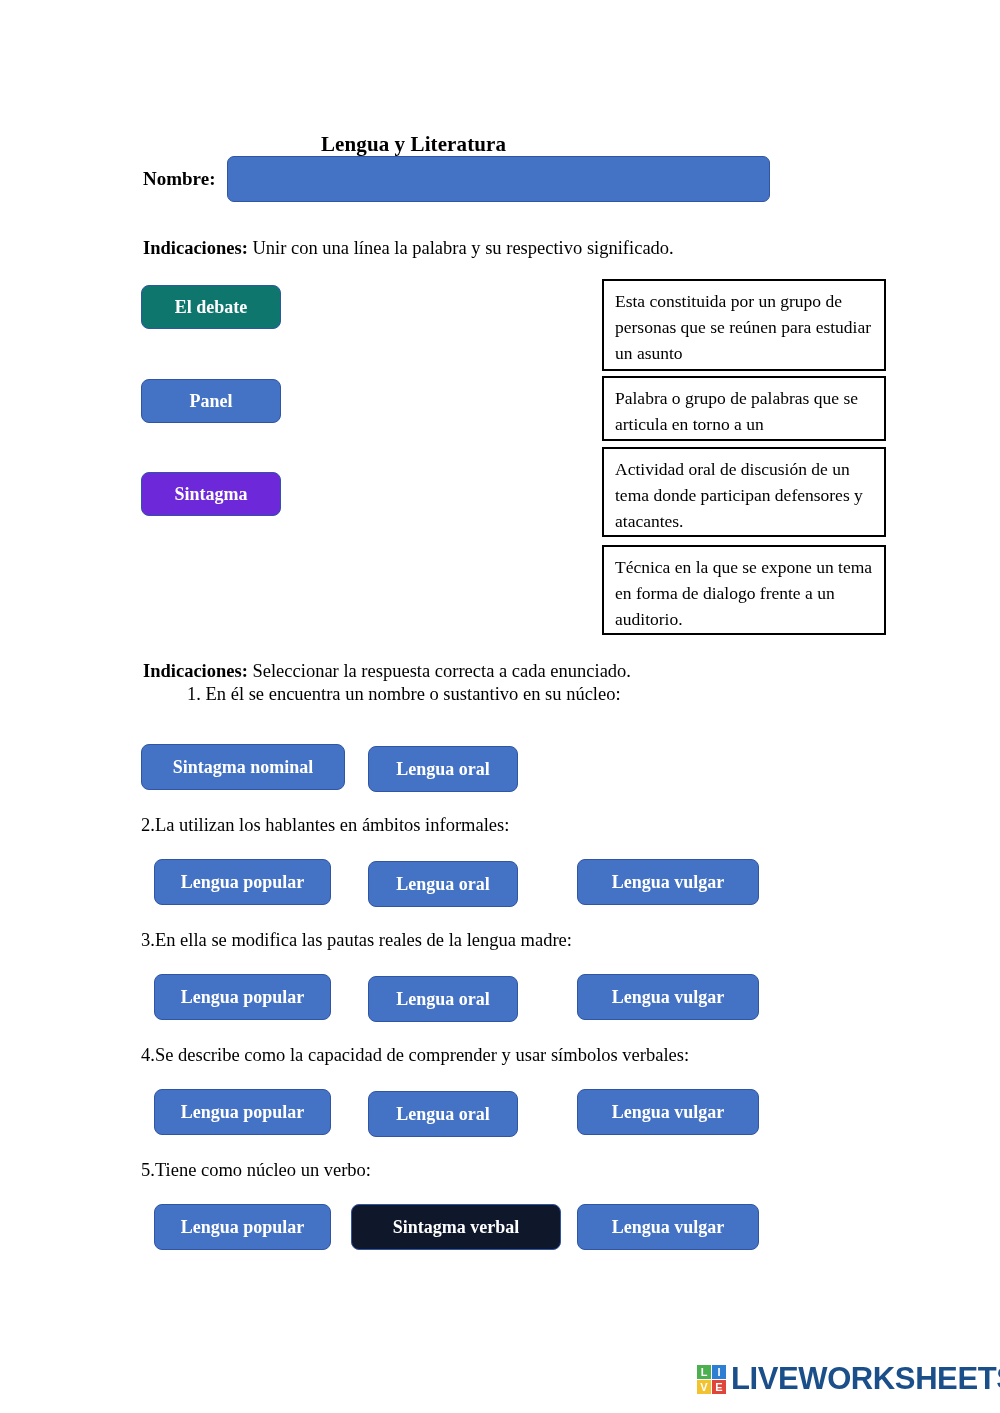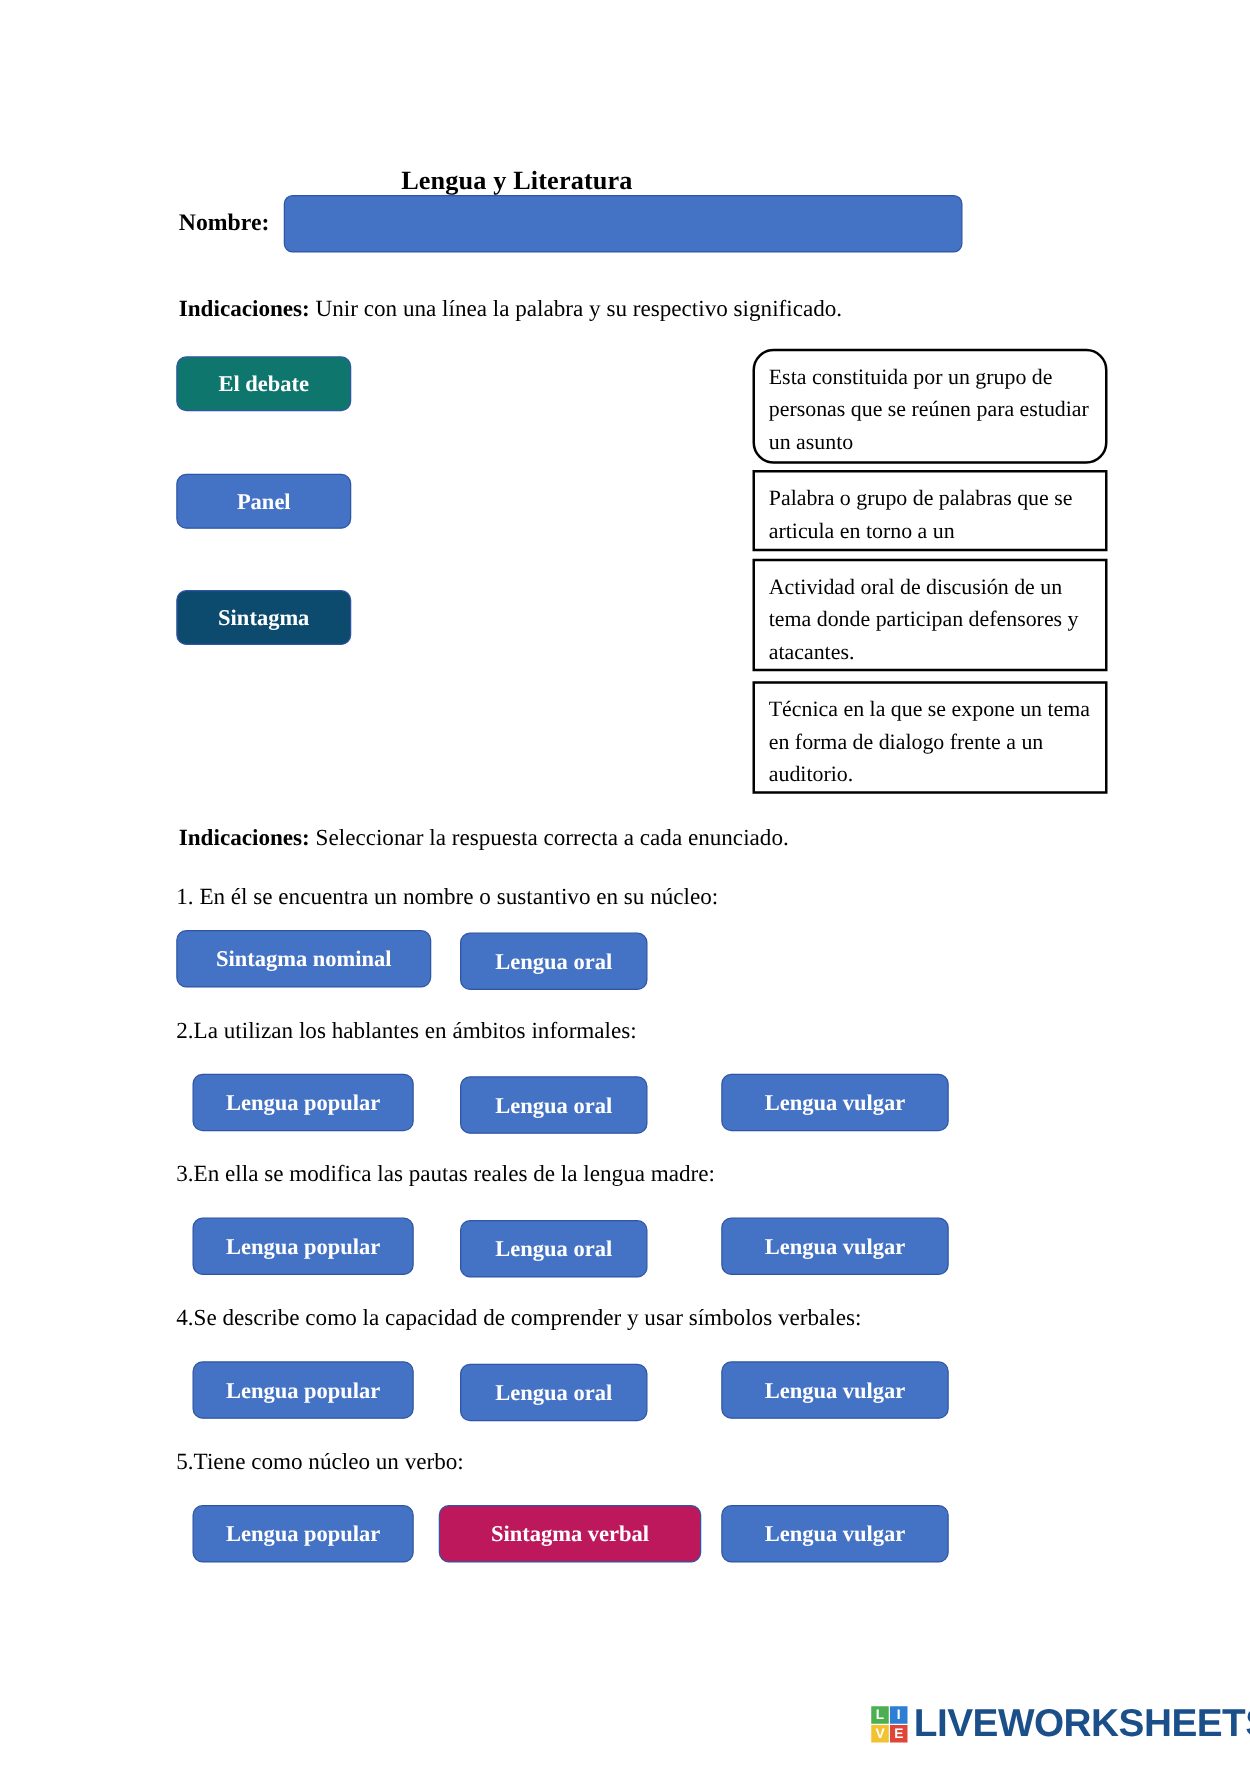--- a/index.html
+++ b/index.html
@@ -110,40 +110,40 @@
     left: 602px;
     width: 284px;
     border: 2px solid #000000;
     box-sizing: border-box;
     background: #ffffff;
     font-size: 17.5px;
     line-height: 26px;
     padding: 7px 10px 6px 11px;
     cursor: pointer;
   }
-  #def-0 { top: 279px; height: 92px; border-radius: 17px; }
+  #def-0 { top: 279px; height: 92px; }
   #def-1 { top: 376px; height: 65px; }
   #def-2 { top: 447px; height: 90px; }
   #def-3 { top: 545px; height: 90px; }
 
   
   .q-text {
     position: absolute;
     left: 141px;
     font-size: 18.5px;
     white-space: nowrap;
   }
   .opt {
     position: absolute;
     height: 46px;
     text-align: center;
   }
 
   
-  #q-0 { top: 708px; }
+  #q-0 { top: 684px; margin-left: 46px; }
   #q0-o0 { left: 141px; top: 744px; width: 204px; }
   #q0-o1 { left: 368px; top: 746px; width: 150px; }
   
   #q-1 { top: 815px; font-family: Liberation Serif, serif; }
   #q1-o0 { left: 154px; top: 859px; width: 177px; }
   #q1-o1 { left: 368px; top: 861px; width: 150px; }
   #q1-o2 { left: 577px; top: 859px; width: 182px; }
   
   #q-2 { top: 930px; }
   #q2-o0 { left: 154px; top: 974px; width: 177px; }
@@ -205,21 +205,21 @@
     <span class="name-label">Nombre:</span>
     <input class="name-input" type="text" placeholder="" style="background: rgb(68, 114, 196); border-color: rgb(47, 85, 164);">
   </div>
 
   <div class="instr" id="instr-1">
     <b>Indicaciones:</b><span> Unir con una línea la palabra y su respectivo significado.</span>
   </div>
 
   <div class="pill term" id="term-0" style="background: #0f766e; border-color: rgb(47, 85, 164);">El debate</div>
   <div class="pill term" id="term-1" style="background: rgb(68, 114, 196); border-color: rgb(47, 85, 164);">Panel</div>
-  <div class="pill term" id="term-2" style="background: #0c4a6e; border-color: rgb(47, 85, 164);">Sintagma</div>
+  <div class="pill term" id="term-2" style="background: #6d28d9; border-color: rgb(47, 85, 164);">Sintagma</div>
 
   <div class="def" id="def-0">Esta constituida por un grupo de personas que se reúnen para estudiar un asunto</div>
   <div class="def" id="def-1">Palabra o grupo de palabras que se articula en torno a un</div>
   <div class="def" id="def-2">Actividad oral de discusión de un tema donde participan defensores y atacantes.</div>
   <div class="def" id="def-3">Técnica en la que se expone un tema en forma de dialogo frente a un auditorio.</div>
 
   <div class="instr" id="instr-2">
     <b>Indicaciones:</b><span> Seleccionar la respuesta correcta a cada enunciado.</span>
   </div>
 
@@ -237,21 +237,21 @@
   <div class="pill opt" id="q2-o1" style="background: rgb(68, 114, 196); border-color: rgb(47, 85, 164);">Lengua oral</div>
   <div class="pill opt" id="q2-o2" style="background: rgb(68, 114, 196); border-color: rgb(47, 85, 164);">Lengua vulgar</div>
 
   <div class="q-text" id="q-3">4.Se describe como la capacidad de comprender y usar símbolos verbales:</div>
   <div class="pill opt" id="q3-o0" style="background: rgb(68, 114, 196); border-color: rgb(47, 85, 164);">Lengua popular</div>
   <div class="pill opt" id="q3-o1" style="background: rgb(68, 114, 196); border-color: rgb(47, 85, 164);">Lengua oral</div>
   <div class="pill opt" id="q3-o2" style="background: rgb(68, 114, 196); border-color: rgb(47, 85, 164);">Lengua vulgar</div>
 
   <div class="q-text" id="q-4">5.Tiene como núcleo un verbo:</div>
   <div class="pill opt" id="q4-o0" style="background: rgb(68, 114, 196); border-color: rgb(47, 85, 164);">Lengua popular</div>
-  <div class="pill opt" id="q4-o1" style="background: #be185d; border-color: rgb(47, 85, 164);">Sintagma verbal</div>
+  <div class="pill opt" id="q4-o1" style="background: #0f172a; border-color: rgb(47, 85, 164);">Sintagma verbal</div>
   <div class="pill opt" id="q4-o2" style="background: rgb(68, 114, 196); border-color: rgb(47, 85, 164);">Lengua vulgar</div>
 
   <div class="footer-logo">
     <div class="logo-mark">
       <div class="logo-tile" id="tile-0" style="background: rgb(76, 175, 80);">L</div>
       <div class="logo-tile" id="tile-1" style="background: rgb(46, 127, 212);">I</div>
       <div class="logo-tile" id="tile-2" style="background: rgb(242, 194, 48);">V</div>
       <div class="logo-tile" id="tile-3" style="background: rgb(224, 69, 58);">E</div>
     </div>
     <div class="logo-word" style="color: rgb(27, 79, 138);">LIVEWORKSHEETS</div>

